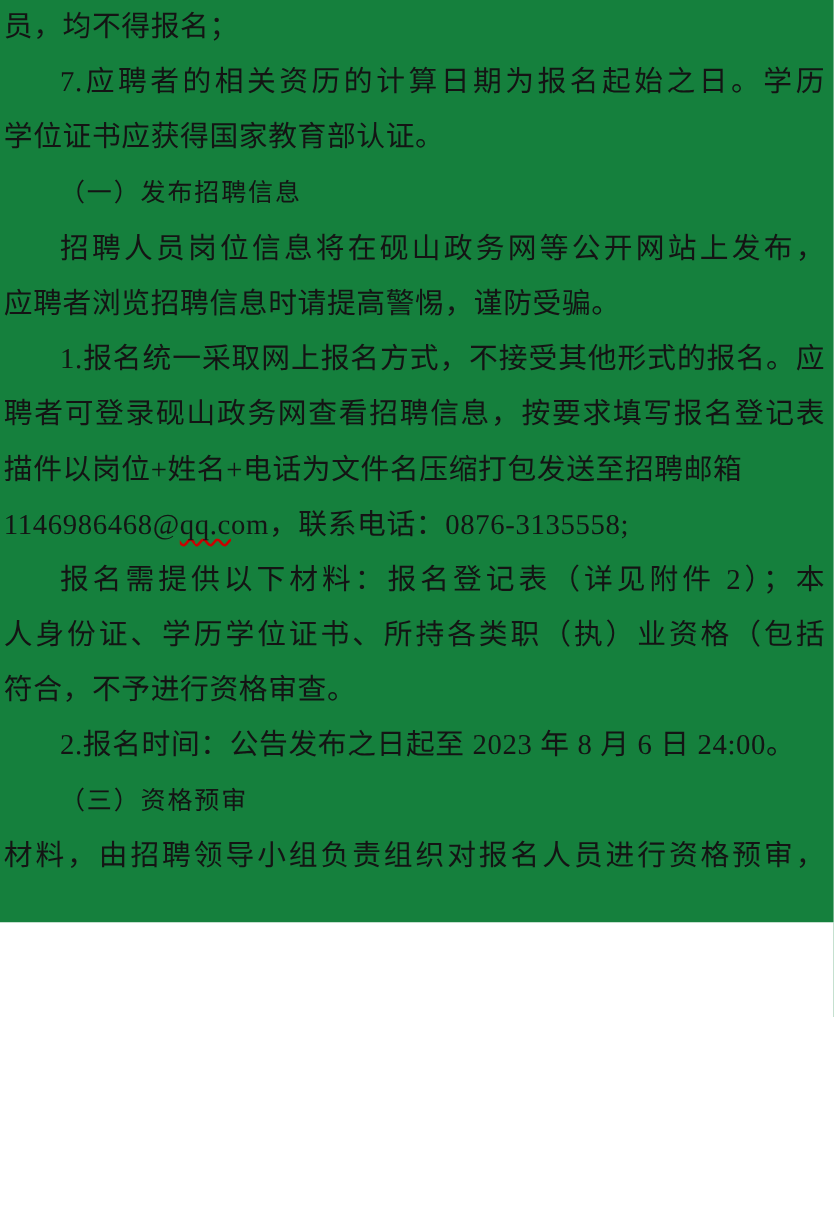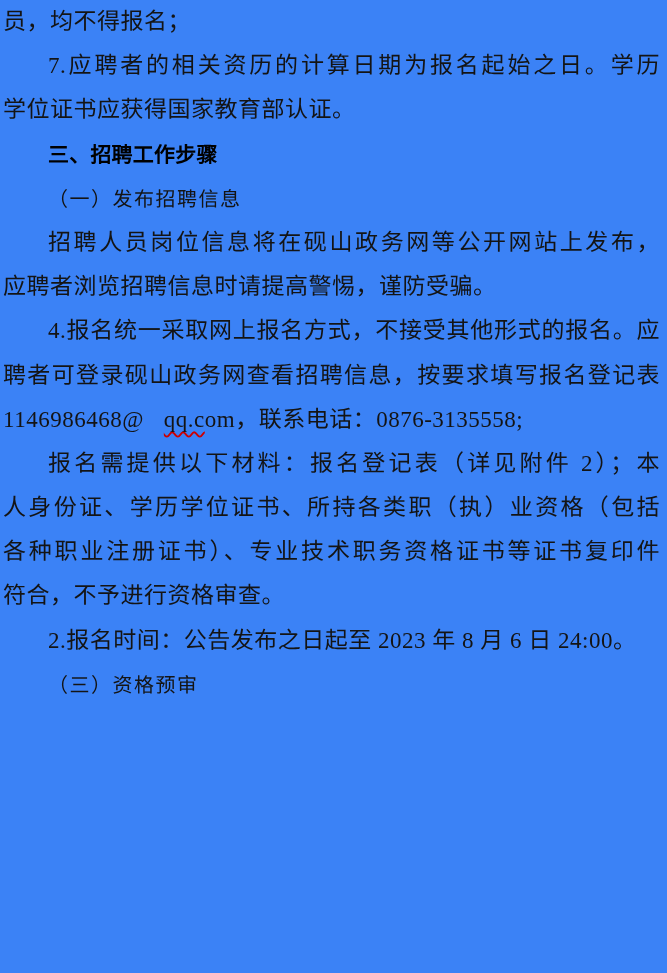--- a/index.html
+++ b/index.html
@@ -3,22 +3,22 @@
 <meta charset="utf-8">
 <style>
   html, body {
     margin: 0;
     padding: 0;
     background: #ffffff;
   }
   .page {
     position: relative;
     width: 667px;
-    height: 973px;
-    background: #3b82f6;
+    height: 738px;
+    background: #15803d;
     color: #141414;
     font-family: "Liberation Serif", "DejaVu Serif", serif;
     font-size: 23px;
     letter-spacing: 0.5px;
     padding: 0 7px 0 3px;
     box-sizing: border-box;
     overflow: hidden;
   }
   .line {
     height: 44.2px;
@@ -45,36 +45,35 @@
     font-size: 20px;
     letter-spacing: 1.5px;
   }
   .squiggle {
     text-decoration: underline;
     text-decoration-style: wavy;
     text-decoration-color: #cc0000;
     text-decoration-thickness: 1.5px;
     text-decoration-skip-ink: none;
     text-underline-offset: 4px;
-    margin-left: 20px;
   }
 </style>
 </head>
 <body>
 
 <main class="page">
     <div class="line body">员，均不得报名；</div>
     <div class="line body indent justify">7.应聘者的相关资历的计算日期为报名起始之日。学历</div>
     <div class="line body">学位证书应获得国家教育部认证。</div>
-    <div class="line heading1 indent">三、招聘工作步骤</div>
     <div class="line heading2 indent">（一）发布招聘信息</div>
     <div class="line body indent justify">招聘人员岗位信息将在砚山政务网等公开网站上发布，</div>
     <div class="line body">应聘者浏览招聘信息时请提高警惕，谨防受骗。</div>
-    <div class="line body indent justify">4.报名统一采取网上报名方式，不接受其他形式的报名。应</div>
+    <div class="line body indent justify">1.报名统一采取网上报名方式，不接受其他形式的报名。应</div>
     <div class="line body justify">聘者可登录砚山政务网查看招聘信息，按要求填写报名登记表</div>
+    <div class="line body">描件以岗位+姓名+电话为文件名压缩打包发送至招聘邮箱</div>
     <div class="line email"><span>1146986468@</span><span class="squiggle">qq.c</span><span>om，联系电话：0876-3135558;</span></div>
     <div class="line body indent justify">报名需提供以下材料：报名登记表（详见附件 2）；本</div>
     <div class="line body justify">人身份证、学历学位证书、所持各类职（执）业资格（包括</div>
-    <div class="line body justify">各种职业注册证书）、专业技术职务资格证书等证书复印件</div>
     <div class="line body">符合，不予进行资格审查。</div>
     <div class="line body indent">2.报名时间：公告发布之日起至 2023 年 8 月 6 日 24:00。</div>
     <div class="line heading2 indent">（三）资格预审</div>
+    <div class="line body justify">材料，由招聘领导小组负责组织对报名人员进行资格预审，</div>
   </main>
 
 </body></html>

